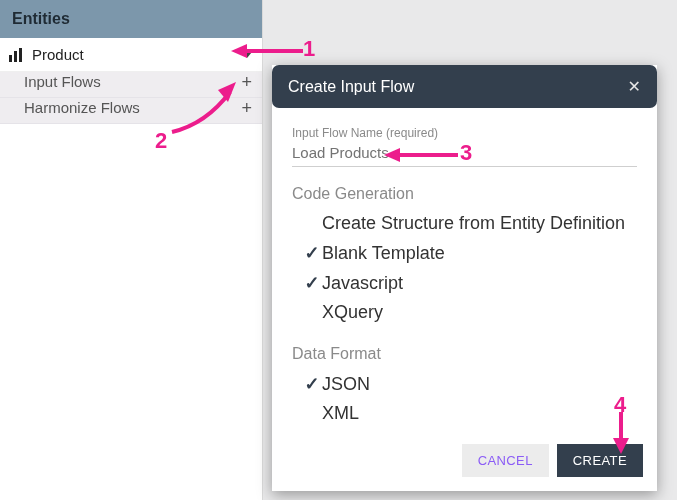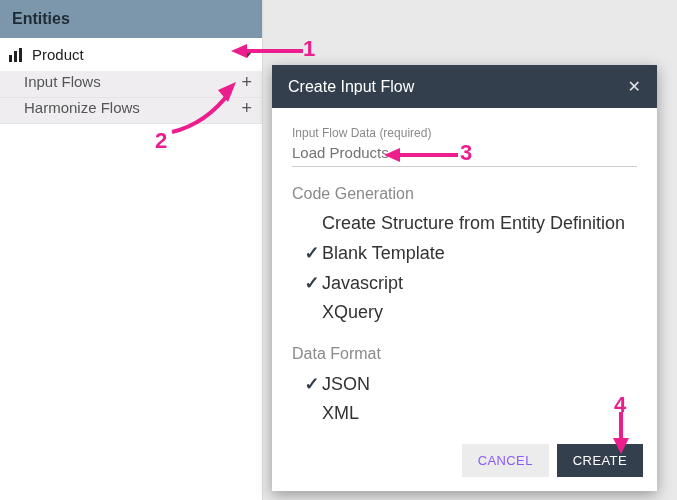--- a/index.html
+++ b/index.html
@@ -51,20 +51,21 @@
     width:385px;
     background:#fff;
     box-shadow:0 4px 14px rgba(0,0,0,0.35);
   }
   .dialog-header {
     background:#333f4d;
     color:#fff;
     padding:12px 16px;
     display:flex; align-items:center;
     font-size:16px;
+    border-radius:7px;
   }
   .dialog-header .title { flex:1; }
   .dialog-header .close { font-size:16px; cursor:pointer; color:#e6e6e6; }
   .dialog-body { padding:18px 20px 6px 20px; }
   .field-label { font-size:12px; color:#8a8a8a; margin-bottom:2px; }
   .text-input {
     width:100%;
     border:none;
     border-bottom:1px solid #cfcfcf;
     font-size:15px;
@@ -135,21 +136,21 @@
     </div>
   </div>
 </div>
 
 <div class="dialog">
   <div class="dialog-header">
     <span class="title">Create Input Flow</span>
     <span class="close">✕</span>
   </div>
   <div class="dialog-body">
-    <div class="field-label">Input Flow Data (required)</div>
+    <div class="field-label">Input Flow Name (required)</div>
     <input class="text-input" type="text" value="Load Products" style="">
 
     <div class="section-label">Code Generation</div>
     <div class="option">
       <span class="chk"></span>
       <span class="txt">Create Structure from Entity Definition</span>
     </div>
     <div class="option">
       <span class="chk">
           <span class="checkmark">✓</span>

